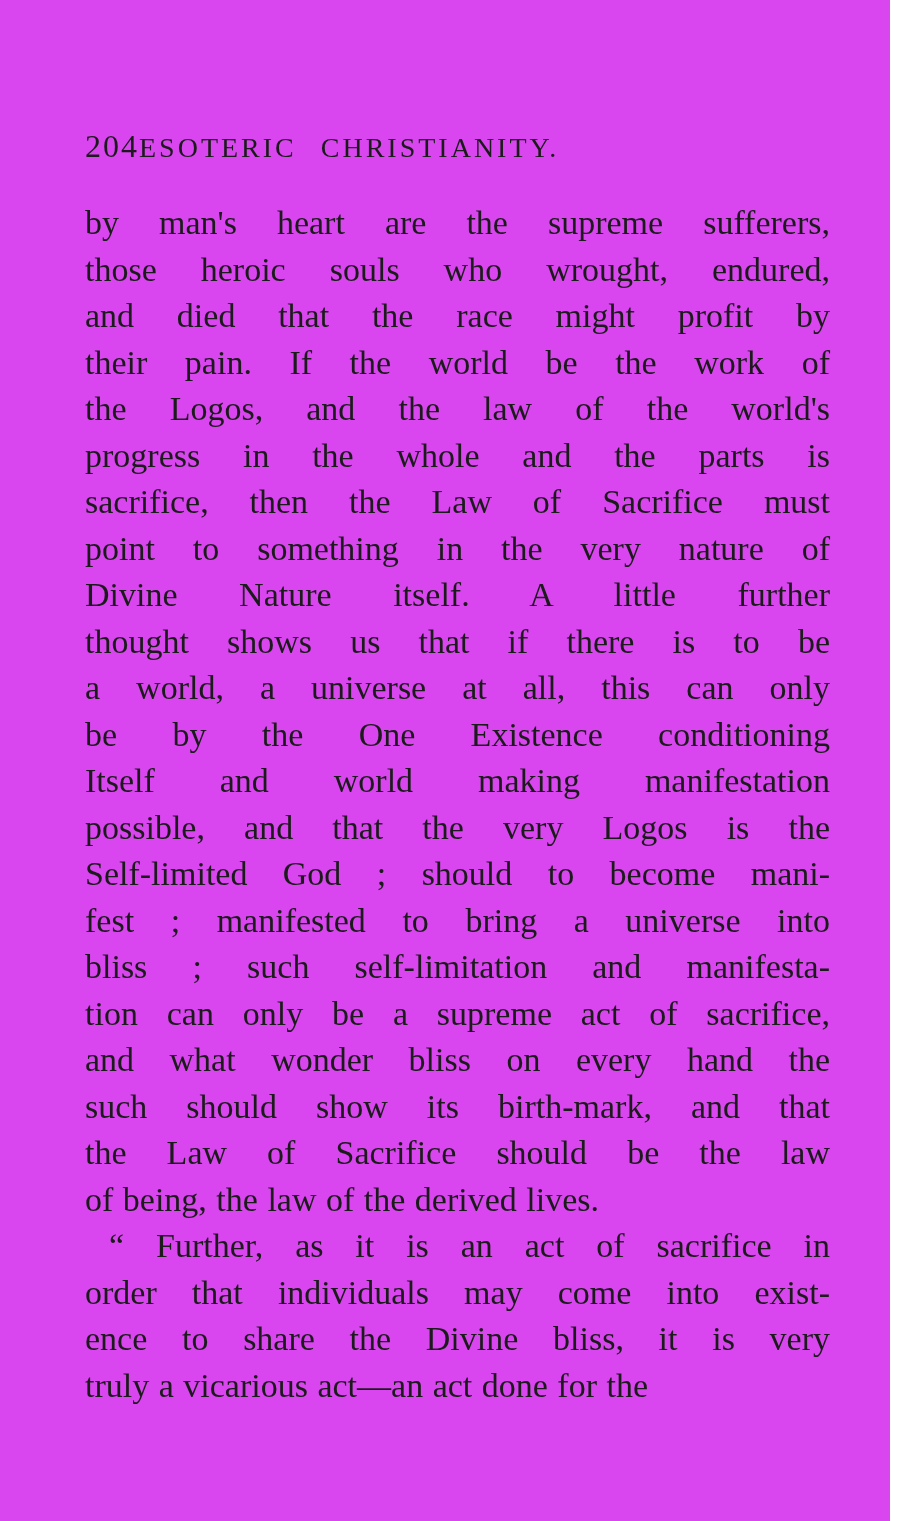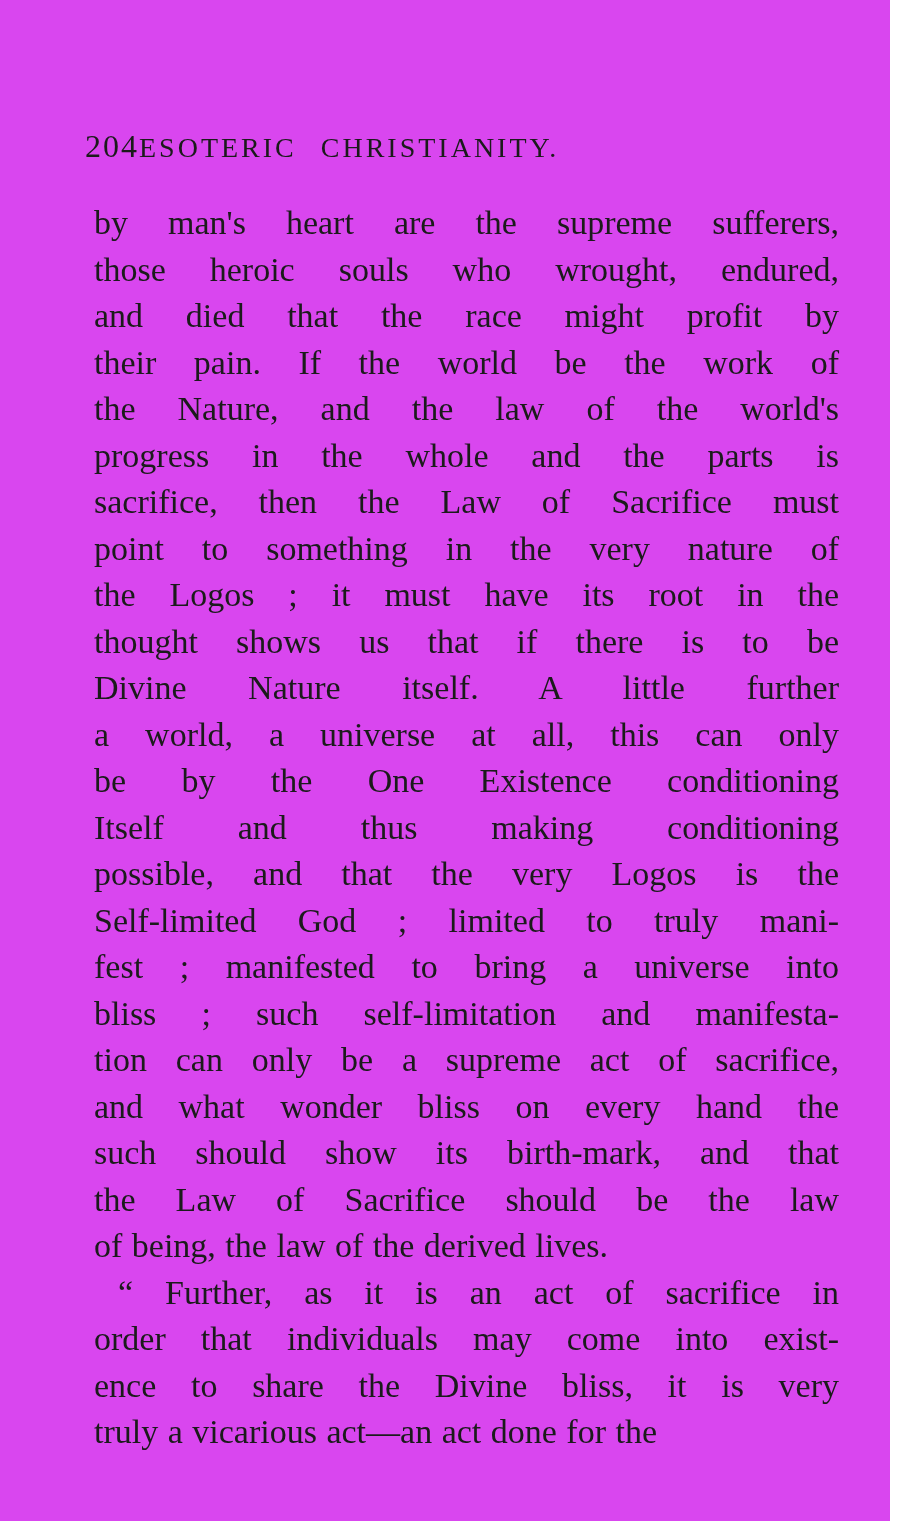--- a/index.html
+++ b/index.html
@@ -39,21 +39,20 @@
     white-space: nowrap;
   }
   .body-text {
     position: absolute;
     left: 85px;
     top: 200px;
     width: 745px;
     font-size: 34px;
     line-height: 46.5px;
     word-spacing: 1px;
-    margin-left: 9px;
   }
   .line {
     text-align: justify;
     text-align-last: justify;
   }
   .line.flush {
     text-align-last: left;
   }
   .line.indent {
     text-indent: 24px;
@@ -67,32 +66,31 @@
   <div class="running-head">
     <span class="page-number">204</span>
     <span class="head-title">ESOTERIC CHRISTIANITY.</span>
   </div>
 
   <div class="body-text">
     <div class="line">by man's heart are the supreme sufferers,</div>
     <div class="line">those heroic souls who wrought, endured,</div>
     <div class="line">and died that the race might profit by</div>
     <div class="line">their pain. If the world be the work of</div>
-    <div class="line">the Nature, and the law of the world's</div>
+    <div class="line">the Logos, and the law of the world's</div>
     <div class="line">progress in the whole and the parts is</div>
     <div class="line">sacrifice, then the Law of Sacrifice must</div>
     <div class="line">point to something in the very nature of</div>
-    <div class="line">the Logos ; it must have its root in the</div>
+    <div class="line">Divine Nature itself. A little further</div>
     <div class="line">thought shows us that if there is to be</div>
-    <div class="line">Divine Nature itself. A little further</div>
     <div class="line">a world, a universe at all, this can only</div>
     <div class="line">be by the One Existence conditioning</div>
-    <div class="line">Itself and thus making conditioning</div>
+    <div class="line">Itself and world making manifestation</div>
     <div class="line">possible, and that the very Logos is the</div>
-    <div class="line">Self-limited God ; limited to truly mani-</div>
+    <div class="line">Self-limited God ; should to become mani-</div>
     <div class="line">fest ; manifested to bring a universe into</div>
     <div class="line">bliss ; such self-limitation and manifesta-</div>
     <div class="line">tion can only be a supreme act of sacrifice,</div>
     <div class="line">and what wonder bliss on every hand the</div>
     <div class="line">such should show its birth-mark, and that</div>
     <div class="line">the Law of Sacrifice should be the law</div>
     <div class="line flush">of being, the law of the derived lives.</div>
     <div class="line indent">“ Further, as it is an act of sacrifice in</div>
     <div class="line">order that individuals may come into exist-</div>
     <div class="line">ence to share the Divine bliss, it is very</div>

